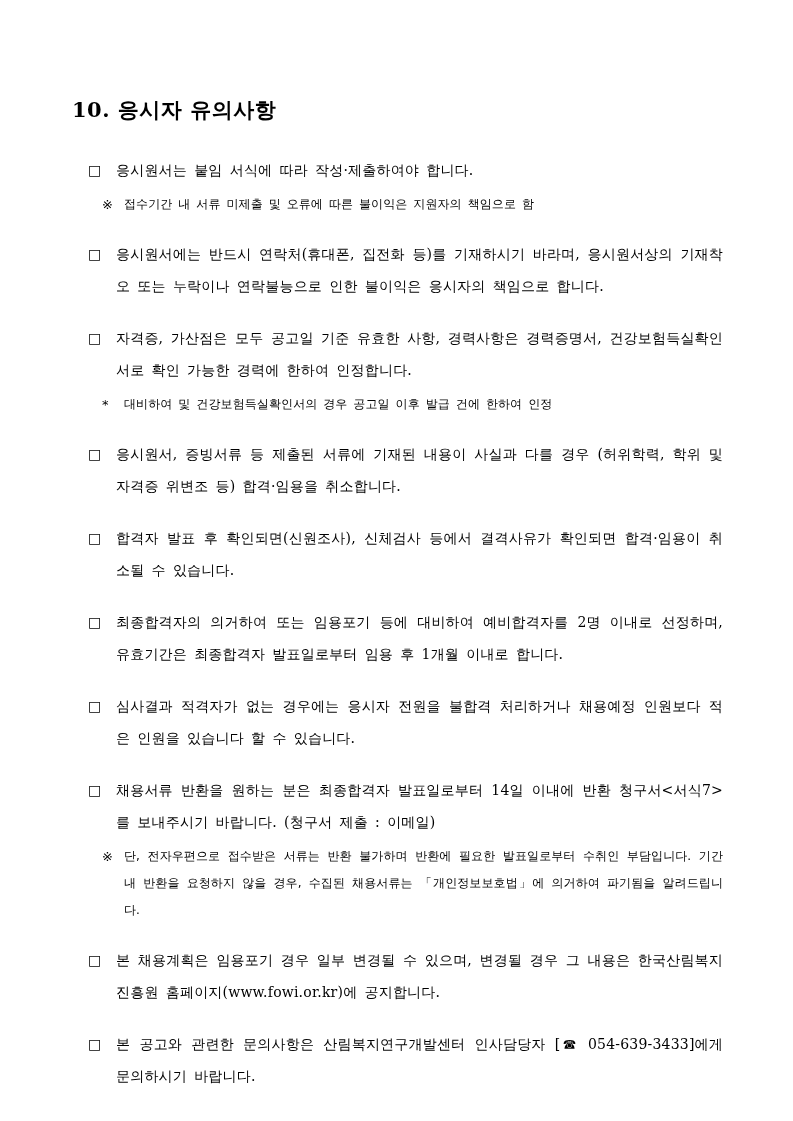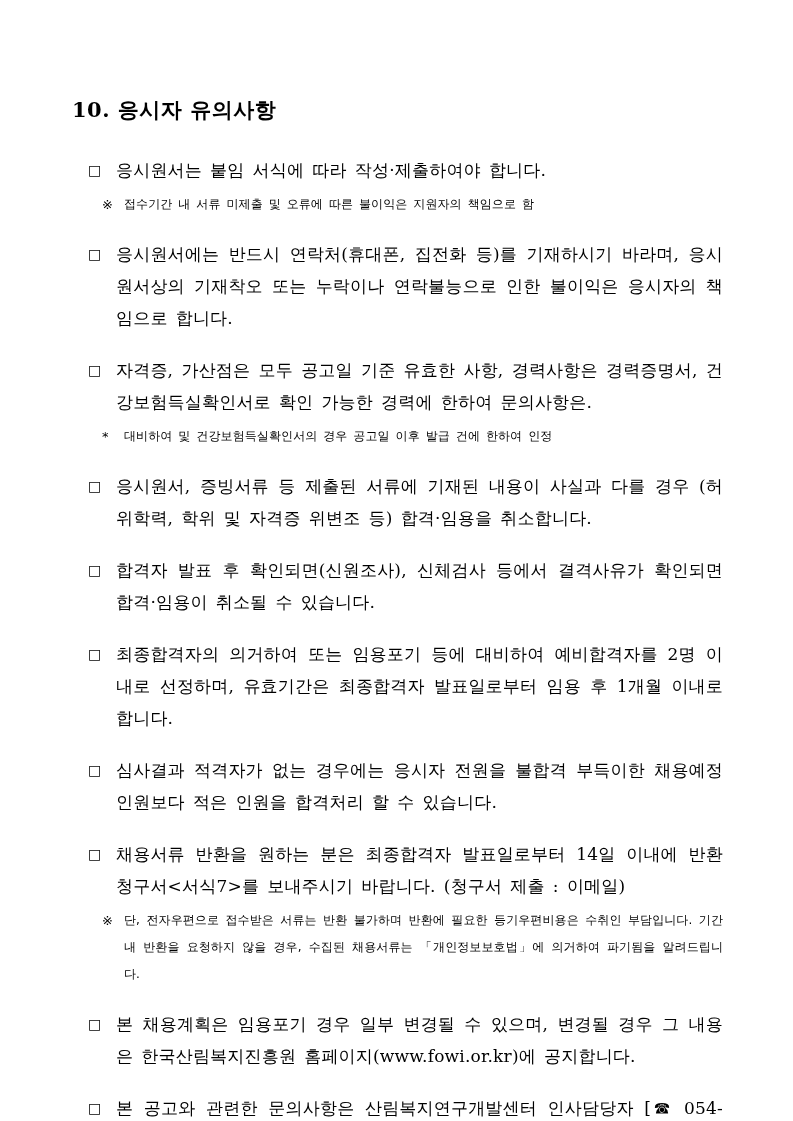--- a/index.html
+++ b/index.html
@@ -43,21 +43,21 @@
   }
   .marker {
     flex: none;
     width: 28px;
     font-size: 14px;
     line-height: 32px;
     color: #000000;
   }
   .text {
     flex: 1;
-    font-size: 17px;
+    font-size: 14px;
     line-height: 32px;
     text-align: justify;
     word-spacing: 2.5px;
     letter-spacing: 0.2px;
     color: #000000;
   }
   .note {
     display: flex;
     align-items: flex-start;
     margin: 5px 0 0 14px;
@@ -104,21 +104,21 @@
     <div class="item">
       <div class="item-row">
         <span class="marker">□</span>
         <div class="text">응시원서에는 반드시 연락처(휴대폰, 집전화 등)를 기재하시기 바라며, 응시원서상의 기재착오 또는 누락이나 연락불능으로 인한 불이익은 응시자의 책임으로 합니다.</div>
       </div>
     </div>
 
     <div class="item">
       <div class="item-row">
         <span class="marker">□</span>
-        <div class="text">자격증, 가산점은 모두 공고일 기준 유효한 사항, 경력사항은 경력증명서, 건강보험득실확인서로 확인 가능한 경력에 한하여 문의사항은.</div>
+        <div class="text">자격증, 가산점은 모두 공고일 기준 유효한 사항, 경력사항은 경력증명서, 건강보험득실확인서로 확인 가능한 경력에 한하여 인정합니다.</div>
       </div>
       <div class="note">
         <span class="nmarker">*</span>
         <div class="ntext">대비하여 및 건강보험득실확인서의 경우 공고일 이후 발급 건에 한하여 인정</div>
       </div>
     </div>
 
     <div class="item">
       <div class="item-row">
         <span class="marker">□</span>
@@ -136,32 +136,32 @@
     <div class="item">
       <div class="item-row">
         <span class="marker">□</span>
         <div class="text">최종합격자의 의거하여 또는 임용포기 등에 대비하여 예비합격자를 2명 이내로 선정하며, 유효기간은 최종합격자 발표일로부터 임용 후 1개월 이내로 합니다.</div>
       </div>
     </div>
 
     <div class="item">
       <div class="item-row">
         <span class="marker">□</span>
-        <div class="text">심사결과 적격자가 없는 경우에는 응시자 전원을 불합격 부득이한 채용예정 인원보다 적은 인원을 합격처리 할 수 있습니다.</div>
+        <div class="text">심사결과 적격자가 없는 경우에는 응시자 전원을 불합격 처리하거나 채용예정 인원보다 적은 인원을 있습니다 할 수 있습니다.</div>
       </div>
     </div>
 
     <div class="item">
       <div class="item-row">
         <span class="marker">□</span>
         <div class="text">채용서류 반환을 원하는 분은 최종합격자 발표일로부터 14일 이내에 반환 청구서&lt;서식7&gt;를 보내주시기 바랍니다. (청구서 제출 : 이메일)</div>
       </div>
       <div class="note">
         <span class="nmarker">※</span>
-        <div class="ntext">단, 전자우편으로 접수받은 서류는 반환 불가하며 반환에 필요한 등기우편비용은 수취인 부담입니다. 기간 내 반환을 요청하지 않을 경우, 수집된 채용서류는 「개인정보보호법」에 의거하여 파기됨을 알려드립니다.</div>
+        <div class="ntext">단, 전자우편으로 접수받은 서류는 반환 불가하며 반환에 필요한 발표일로부터 수취인 부담입니다. 기간 내 반환을 요청하지 않을 경우, 수집된 채용서류는 「개인정보보호법」에 의거하여 파기됨을 알려드립니다.</div>
       </div>
     </div>
 
     <div class="item">
       <div class="item-row">
         <span class="marker">□</span>
         <div class="text">본 채용계획은 임용포기 경우 일부 변경될 수 있으며, 변경될 경우 그 내용은 한국산림복지진흥원 홈페이지(www.fowi.or.kr)에 공지합니다.</div>
       </div>
     </div>
 

